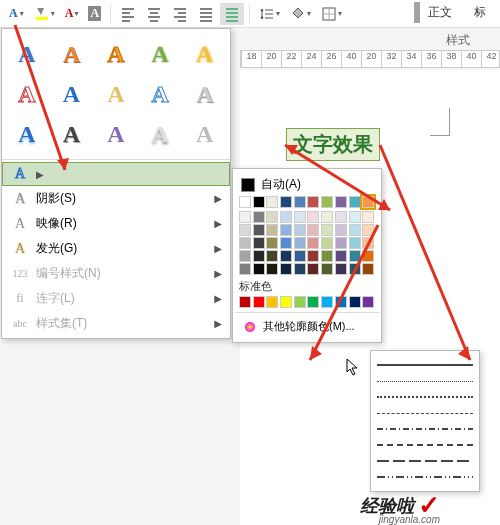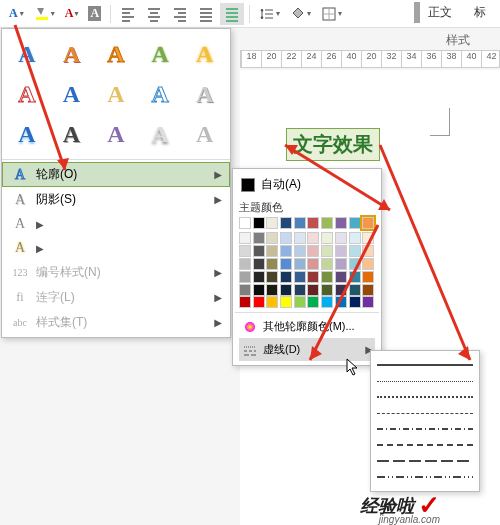--- a/index.html
+++ b/index.html
@@ -163,34 +163,35 @@
     <div class="fx-cell" style="color:#ccc;text-shadow:1px 1px 1px #888">A</div>
     <div class="fx-cell" style="color:#2a6cc0;text-shadow:0 2px 2px #9cf">A</div>
     <div class="fx-cell" style="color:#444;text-shadow:1px 1px 0 #aaa">A</div>
     <div class="fx-cell" style="color:#8a6bb0">A</div>
     <div class="fx-cell" style="color:#ddd;text-shadow:0 2px 3px #888">A</div>
     <div class="fx-cell" style="color:#bbb">A</div>
   </div>
   <div class="effects-menu">
     <div class="menu-row hover">
       <span class="menu-icon" style="-webkit-text-stroke:1px #2a6cc0;color:transparent">A</span>
-      <span class="menu-label">轮廓(O)</span>
       <span class="menu-arrow">▶</span>
     </div>
     <div class="menu-row">
       <span class="menu-icon" style="color:#888;text-shadow:1px 1px 0 #ccc">A</span>
       <span class="menu-label">阴影(S)</span>
       <span class="menu-arrow">▶</span>
     </div>
     <div class="menu-row">
       <span class="menu-icon" style="color:#888">A</span>
+      <span class="menu-label">映像(R)</span>
       <span class="menu-arrow">▶</span>
     </div>
     <div class="menu-row">
       <span class="menu-icon" style="color:#888;text-shadow:0 0 3px #fc0">A</span>
+      <span class="menu-label">发光(G)</span>
       <span class="menu-arrow">▶</span>
     </div>
     <div class="menu-row disabled">
       <span class="menu-icon" style="font-size:10px">123</span>
       <span class="menu-label">编号样式(N)</span>
       <span class="menu-arrow">▶</span>
     </div>
     <div class="menu-row disabled">
       <span class="menu-icon" style="font-size:12px">fi</span>
       <span class="menu-label">连字(L)</span>
@@ -202,21 +203,20 @@
       <span class="menu-arrow">▶</span>
     </div>
   </div>
 </div>
 
 <div class="submenu-color">
   <div class="auto-row">
     <div class="auto-sw"></div>
     <span>自动(A)</span>
   </div>
-  <div class="section-label">主题颜色</div>
   <div class="swatch-grid" id="theme-row1">
       <div class="sw" style="background: rgb(255, 255, 255);"></div>
       <div class="sw" style="background: rgb(0, 0, 0);"></div>
       <div class="sw" style="background: rgb(238, 236, 225);"></div>
       <div class="sw" style="background: rgb(31, 73, 125);"></div>
       <div class="sw" style="background: rgb(79, 129, 189);"></div>
       <div class="sw" style="background: rgb(192, 80, 77);"></div>
       <div class="sw" style="background: rgb(155, 187, 89);"></div>
       <div class="sw" style="background: rgb(128, 100, 162);"></div>
       <div class="sw" style="background: rgb(75, 172, 198);"></div>
@@ -268,20 +268,21 @@
       <div class="sw" style="background: rgb(12, 12, 12);"></div>
       <div class="sw" style="background: rgb(29, 27, 16);"></div>
       <div class="sw" style="background: rgb(15, 36, 62);"></div>
       <div class="sw" style="background: rgb(36, 64, 97);"></div>
       <div class="sw" style="background: rgb(99, 36, 35);"></div>
       <div class="sw" style="background: rgb(79, 97, 40);"></div>
       <div class="sw" style="background: rgb(63, 49, 81);"></div>
       <div class="sw" style="background: rgb(32, 88, 103);"></div>
       <div class="sw" style="background: rgb(151, 72, 6);"></div>
     </div>
+  <div class="section-label">标准色</div>
   <div class="swatch-grid" id="standard-row">
       <div class="sw" style="background: rgb(192, 0, 0);"></div>
       <div class="sw" style="background: rgb(255, 0, 0);"></div>
       <div class="sw" style="background: rgb(255, 192, 0);"></div>
       <div class="sw" style="background: rgb(255, 255, 0);"></div>
       <div class="sw" style="background: rgb(146, 208, 80);"></div>
       <div class="sw" style="background: rgb(0, 176, 80);"></div>
       <div class="sw" style="background: rgb(0, 176, 240);"></div>
       <div class="sw" style="background: rgb(0, 112, 192);"></div>
       <div class="sw" style="background: rgb(0, 32, 96);"></div>
@@ -294,31 +295,20 @@
           <circle cx="7" cy="7" r="5" fill="url(#g1)"></circle>
           <defs>
             <radialGradient id="g1">
               <stop offset="0" stop-color="#ff0"></stop>
               <stop offset="1" stop-color="#f0f"></stop>
             </radialGradient>
           </defs>
         </svg>
       </span>
     <span>其他轮廓颜色(M)...</span>
-  </div>
-  <div class="sub-item hover">
-    <span class="si-icon">
-        <svg width="14" height="14">
-          <line x1="1" y1="4" x2="13" y2="4" stroke="#555" stroke-width="1" stroke-dasharray="1 1"></line>
-          <line x1="1" y1="8" x2="13" y2="8" stroke="#555" stroke-width="1" stroke-dasharray="3 2"></line>
-          <line x1="1" y1="12" x2="13" y2="12" stroke="#555" stroke-width="1" stroke-dasharray="5 2"></line>
-        </svg>
-      </span>
-    <span>虚线(D)</span>
-    <span class="si-arrow">▶</span>
   </div>
 </div>
 
 <svg style="position:absolute;top:358px;left:346px;pointer-events:none" width="16" height="20">
     <path d="M1 1 L1 14 L4 11 L7 17 L9 16 L6 10 L11 10 Z" fill="#fff" stroke="#000" stroke-width="1"></path>
   </svg>
 
 <div class="dash-flyout">
   <div class="dash-row">
       <div class="dash-line" style="border-top-style:solid"></div>

